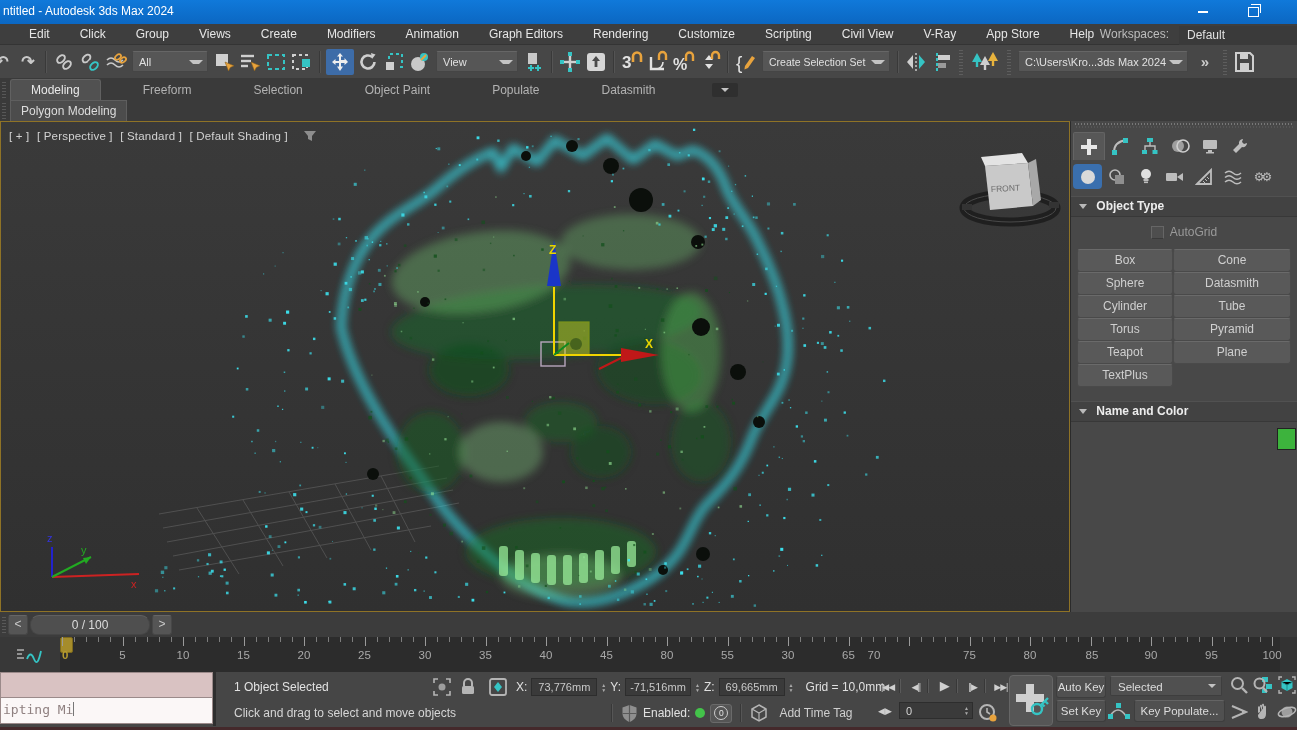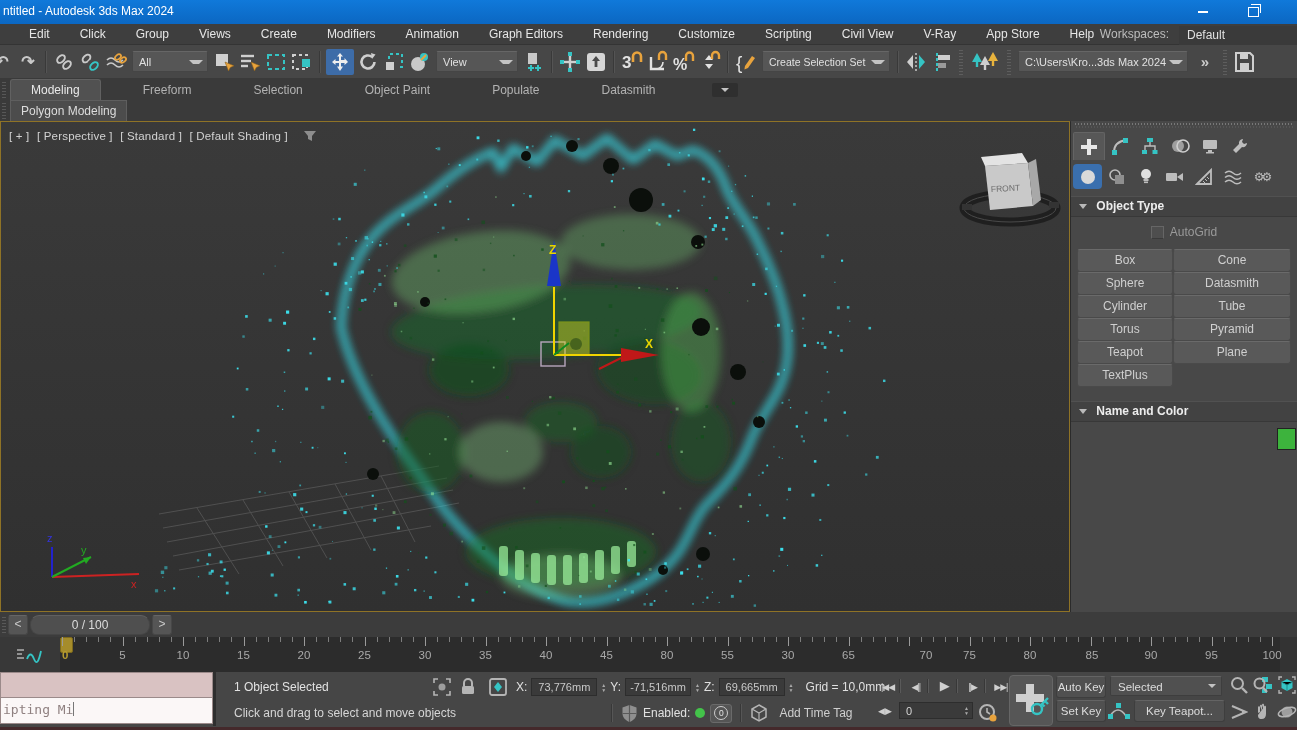--- a/index.html
+++ b/index.html
@@ -1238,21 +1238,21 @@
       <div class="tick-label" style="left: 244px;">20</div>
       <div class="tick-label" style="left: 304.5px;">25</div>
       <div class="tick-label" style="left: 365px;">30</div>
       <div class="tick-label" style="left: 425.5px;">35</div>
       <div class="tick-label" style="left: 486px;">40</div>
       <div class="tick-label" style="left: 546.5px;">45</div>
       <div class="tick-label" style="left: 607px;">80</div>
       <div class="tick-label" style="left: 667.5px;">55</div>
       <div class="tick-label" style="left: 728px;">30</div>
       <div class="tick-label" style="left: 788.5px;">65</div>
-      <div class="tick-label" style="left: 866px;">70</div>
+      <div class="tick-label" style="left: 814px;">70</div>
       <div class="tick-label" style="left: 909.5px;">75</div>
       <div class="tick-label" style="left: 970px;">80</div>
       <div class="tick-label" style="left: 1032px;">85</div>
       <div class="tick-label" style="left: 1091px;">90</div>
       <div class="tick-label" style="left: 1151.5px;">95</div>
       <div class="tick-label" style="left: 1212px;">100</div>
     </div>
 </div>
 
 <div class="statusbar">
@@ -1354,21 +1354,21 @@
     <span class="carat"></span>
   </div>
   <svg class="abs" style="left:1108px;top:30px;" width="24" height="18" viewBox="0 0 24 18">
       <path d="M2 14q8-12 16 0" fill="none" stroke="#b5b5b5" stroke-width="1.6"></path>
       <g fill="#35c4c4">
         <rect x="0" y="12" width="5" height="5"></rect>
         <rect x="8" y="1" width="5" height="5"></rect>
         <rect x="17" y="12" width="5" height="5"></rect>
       </g>
     </svg>
-  <div class="a-btn keyfilters">Key Teapot...</div>
+  <div class="a-btn keyfilters">Key Populate...</div>
 
   <div class="navs">
     <div class="nav-ic" style="left:0;top:0;">
       <svg width="18" height="18" viewBox="0 0 18 18">
           <circle cx="7.5" cy="7.5" r="5.5" fill="none" stroke="#b5b5b5" stroke-width="2"></circle>
           <line x1="12" y1="12" x2="17" y2="17" stroke="#b5b5b5" stroke-width="2.4"></line>
         </svg>
     </div>
     <div class="nav-ic" style="left:24px;top:0;">
       <svg width="20" height="18" viewBox="0 0 20 18">

